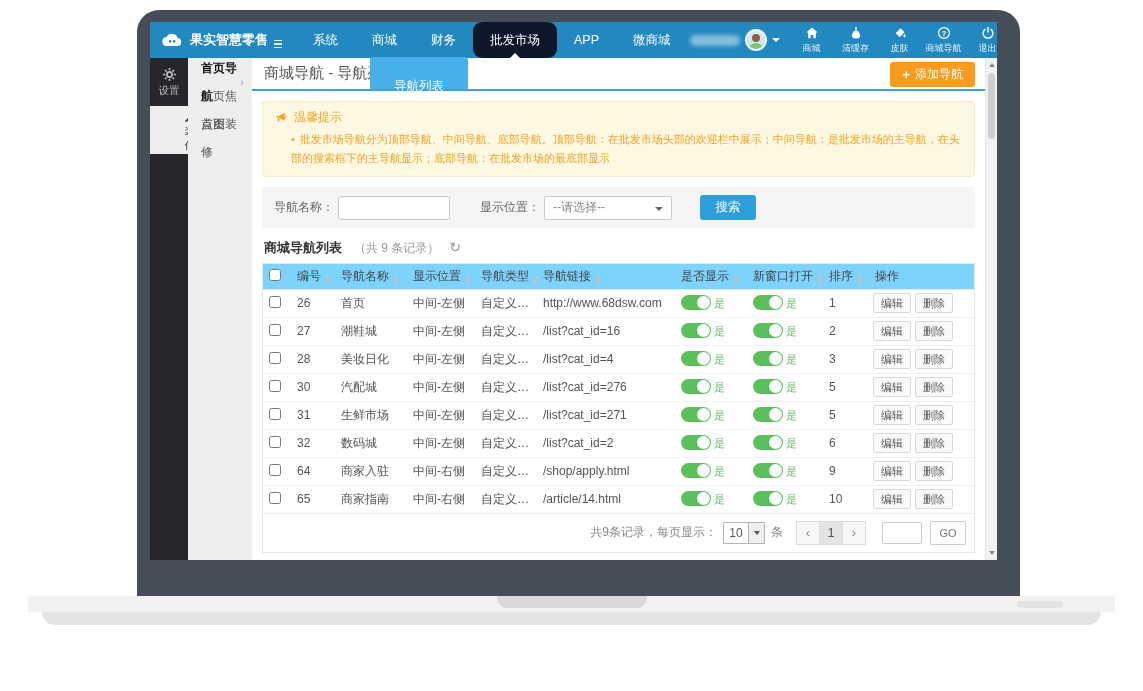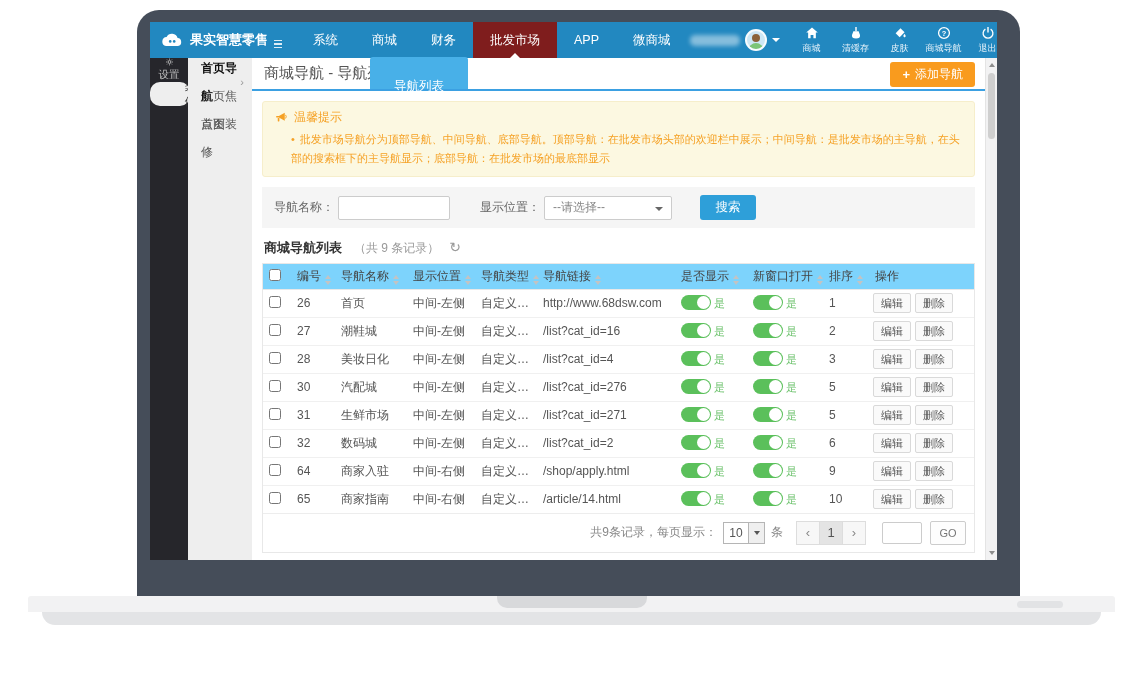--- a/index.html
+++ b/index.html
@@ -16,37 +16,37 @@
 
   
   .topbar { height:36px; background:#2288c0; display:flex; align-items:stretch; color:#fff; }
   .brand { display:flex; align-items:center; gap:6px; padding:0 10px; width:146px; flex:none; cursor:pointer; }
   .brand svg { width:24px; height:16px; flex:none; }
   .brand-name { font-size:13px; font-weight:bold; white-space:nowrap; }
   .hamburger { display:flex; flex-direction:column; gap:2px; margin-top:8px; }
   .hamburger i { display:block; width:8px; height:1.5px; background:rgba(255,255,255,.85); }
   .menu { display:flex; }
   .menu-item { position:relative; line-height:36px; padding:0 17px; font-size:12.5px; cursor:pointer; white-space:nowrap; }
-  .menu-item.active { background:#7f1d1d; }
+  .menu-item.active { background:#0f172a;border-radius:9px; }
   .menu-item.active::after { content:''; position:absolute; bottom:0; left:50%; margin-left:-5px; width:0; height:0;
     border-left:5px solid transparent; border-right:5px solid transparent; border-bottom:5px solid #fff; }
   .user { margin-left:auto; display:flex; align-items:center; gap:5px; padding:0 2px; cursor:pointer; }
   .blur-name { width:50px; height:11px; background:rgba(255,255,255,.45); border-radius:5px; filter:blur(2px); }
   .avatar { width:22px; height:22px; border-radius:50%; background:#cde7f5; border:2px solid rgba(255,255,255,.85); position:relative; overflow:hidden; flex:none; }
   .avatar::before { content:''; position:absolute; top:3px; left:50%; transform:translateX(-50%); width:8px; height:8px; border-radius:50%; background:#8c6239; }
   .avatar::after { content:''; position:absolute; bottom:-4px; left:50%; transform:translateX(-50%); width:15px; height:10px; border-radius:8px 8px 0 0; background:#7cc576; }
   .caret { width:0; height:0; border:4px solid transparent; border-top-color:#fff; margin-top:4px; }
   .tools { display:flex; margin-left:8px; }
   .tool { width:44px; display:flex; flex-direction:column; align-items:center; justify-content:center; gap:2px; font-size:9px; color:#eaf4fb; cursor:pointer; }
   .tool svg { width:14px; height:14px; }
 
   
   .app-body { display:flex; height:502px; }
   .iconstrip { width:38px; background:#26262b; flex:none; }
-  .strip-item { height:24px; display:flex; flex-direction:column; align-items:center; justify-content:center; gap:2px; color:#bdbdbd; font-size:10.5px; cursor:pointer;border-radius:10px; }
+  .strip-item { height:48px; display:flex; flex-direction:column; align-items:center; justify-content:center; gap:2px; color:#bdbdbd; font-size:10.5px; cursor:pointer; }
   .strip-item.active { background:#eeeeee; color:#333;padding-left:40px; }
   .strip-item svg { width:15px; height:15px; }
   .submenu { width:64px; background:#eeeeee; flex:none; padding-top:10px; }
   .submenu-item { height:28px; line-height:28px; padding:0 8px 0 13px; font-size:12px; color:#555; cursor:pointer; display:flex; justify-content:space-between; align-items:center; }
   .submenu-item.active { color:#111; font-weight:bold; }
   .submenu-item .chev { color:#999; font-weight:normal; font-size:11px; }
 
   .main { flex:1; min-width:0; background:#fff; display:flex; flex-direction:column; margin-right:12px; }
   .main-header { height:33px; flex:none; border-bottom:2px solid #3ba0e2; position:relative; display:flex; align-items:center; }
   .page-title { margin-left:12px; font-size:15px; color:#555; }

